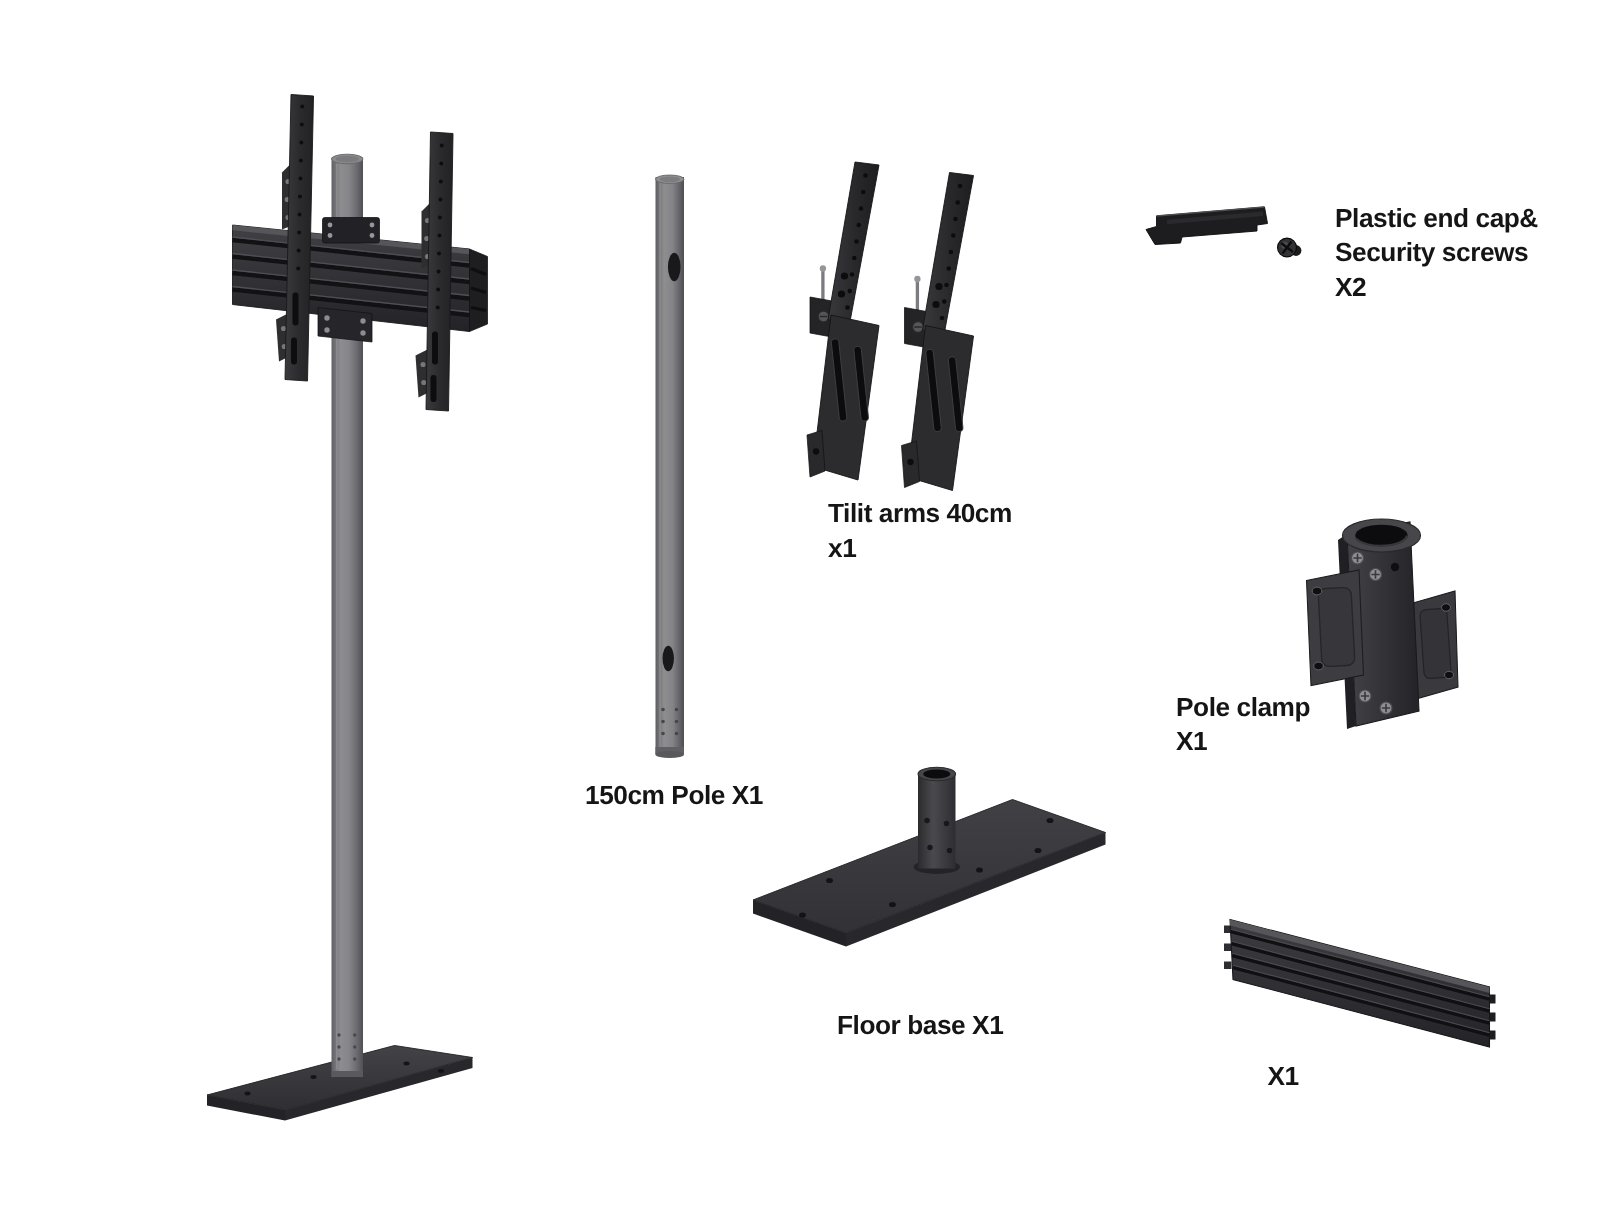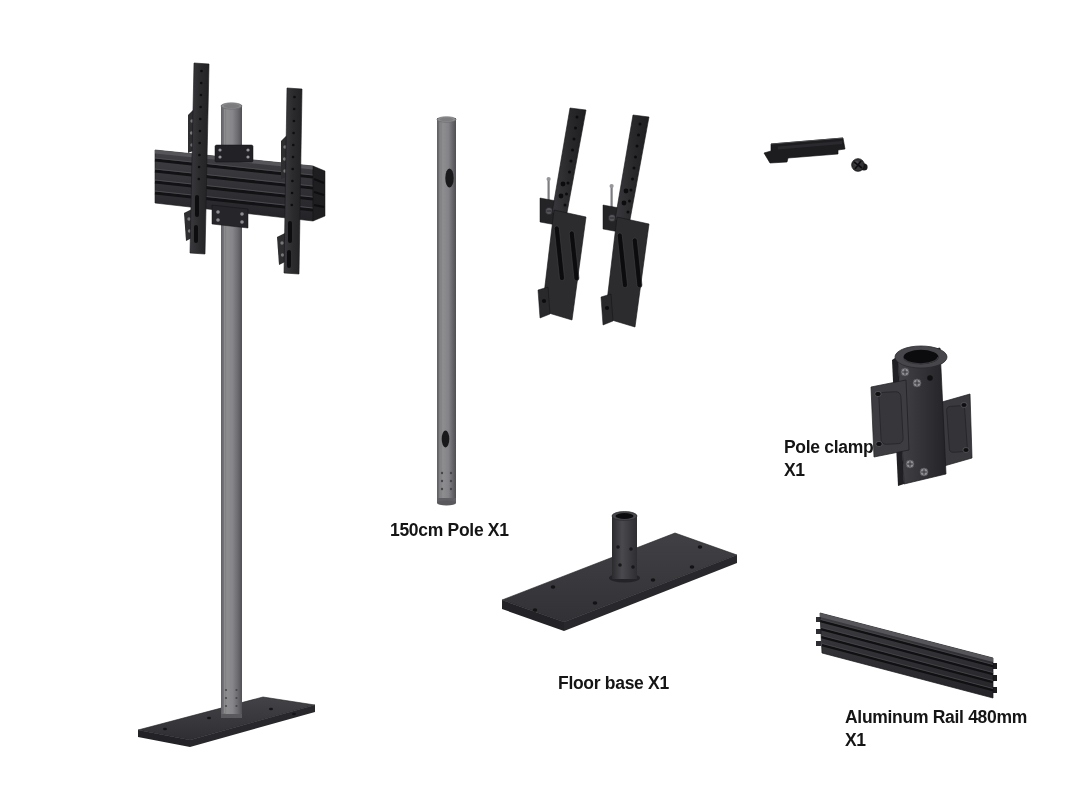--- a/index.html
+++ b/index.html
@@ -336,33 +336,41 @@
         <line x1="13" y1="28" x2="185" y2="73" stroke="#101013" stroke-width="2.4"></line>
         <line x1="13" y1="26.5" x2="185" y2="71.5" stroke="#4a4a4e" stroke-width="0.8"></line>
         <line x1="13.5" y1="36" x2="185" y2="81" stroke="#101013" stroke-width="2.4"></line>
         <line x1="13.5" y1="34.5" x2="185" y2="79.5" stroke="#4a4a4e" stroke-width="0.8"></line>
         <line x1="14" y1="44" x2="185" y2="89" stroke="#101013" stroke-width="2.4"></line>
         <line x1="14" y1="42.5" x2="185" y2="87.5" stroke="#4a4a4e" stroke-width="0.8"></line>
       </g>
     </svg>
   </figure>
 
-
+  <div class="label" style="left:890px;top:134px">
+    <div>Plastic end cap&amp;</div>
+    <div>Security screws</div>
+    <div>X2</div>
+  </div>
+
+  <div class="label" style="left:552px;top:331px">
+    <div>Tilit arms 40cm</div>
+    <div>x1</div>
+  </div>
 
   <div class="label" style="left:390px;top:519px">
     <div>150cm Pole X1</div>
   </div>
 
-  <div class="label" style="left:784px;top:436px">
+  <div class="label" style="left:784px;top:460px">
     <div>Pole clamp</div>
     <div>X1</div>
   </div>
 
   <div class="label" style="left:558px;top:672px">
     <div>Floor base X1</div>
   </div>
 
   <div class="label" style="left:845px;top:706px">
-    <div>Aluminum Rail 480mm</div>
     <div>X1</div>
   </div>
 
 </div>
 
 </body></html>

